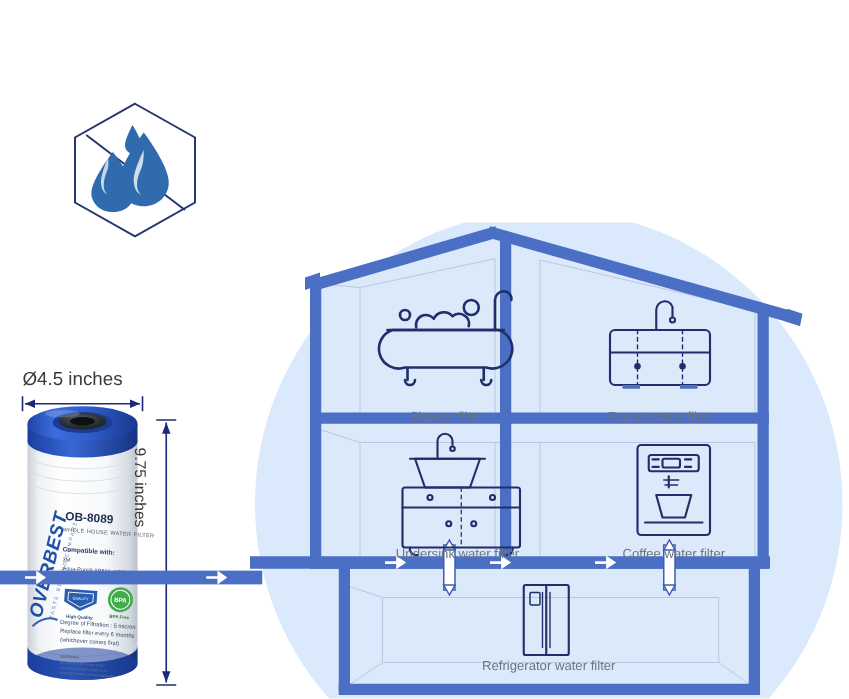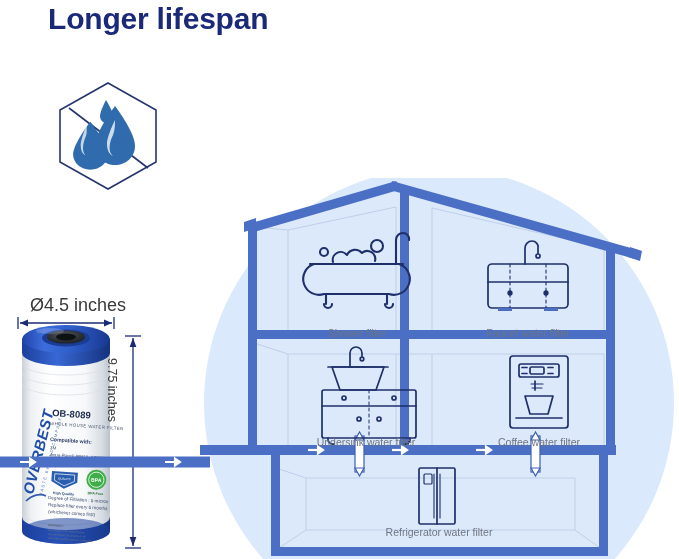--- a/index.html
+++ b/index.html
@@ -23,21 +23,21 @@
   }
 
   
   #hexBadge{position:absolute;left:55px;top:80px;width:106px;height:112px;}
 
   
   #cartridgeBlock{position:absolute;left:0px;top:295px;width:175px;height:264px;}
 
   #dimTopLabel{
     position:absolute;left:18px;top:0px;width:120px;
-    text-align:center;font-size:18px;color:#3a3a3a;
+    text-align:left;font-size:15px;color:#3a3a3a;
     white-space:nowrap;
   }
   #dimSideLabel{
     position:absolute;left:119px;top:63px;
     font-size:12.5px;color:#3a3a3a;white-space:nowrap;
     transform-origin:0 0;
     transform:rotate(90deg);
   }
 
   
@@ -49,21 +49,20 @@
   }
 
   
   #pipeLeft{position:absolute;left:0px;top:455px;width:210px;height:14px;}
 </style>
 </head>
 <body>
 
 <div class="stage">
 
-  <div id="headline">Longer lifespan</div>
 
   <svg id="hexBadge" viewBox="0 0 106 112">
     <polygon points="53,3 101,30 101,82 53,109 5,82 5,30" fill="none" stroke="#26356e" stroke-width="1.6"></polygon>
     <line x1="14" y1="28" x2="93" y2="88" stroke="#26356e" stroke-width="1.6"></line>
 
     <path d="M60,26 C60,26 80,52 80,66 C80,77 71,85 60,85 C49,85 40,77 40,66 C40,52 60,26 60,26 Z" fill="#2f6bad"></path>
     <path d="M60,40 C60,40 52,56 52,64 C52,70 54,74 58,76 C53,72 54,63 58,55 C60,50 60,44 60,40 Z" fill="#e9f1f8" opacity="0.85"></path>
 
     <path d="M41,58 C41,58 23,81 23,92 C23,101 31,108 41,108 C51,108 59,101 59,92 C59,81 41,58 41,58 Z" fill="#2f6bad" transform="translate(-4,-14) scale(0.96)"></path>
     <path d="M37,62 C37,62 31,76 31,83 C31,88 33,92 36,93 C32,89 33,81 36,74 C38,70 37,65 37,62 Z" fill="#e9f1f8" opacity="0.8" transform="translate(-4,-14) scale(0.96)"></path>

